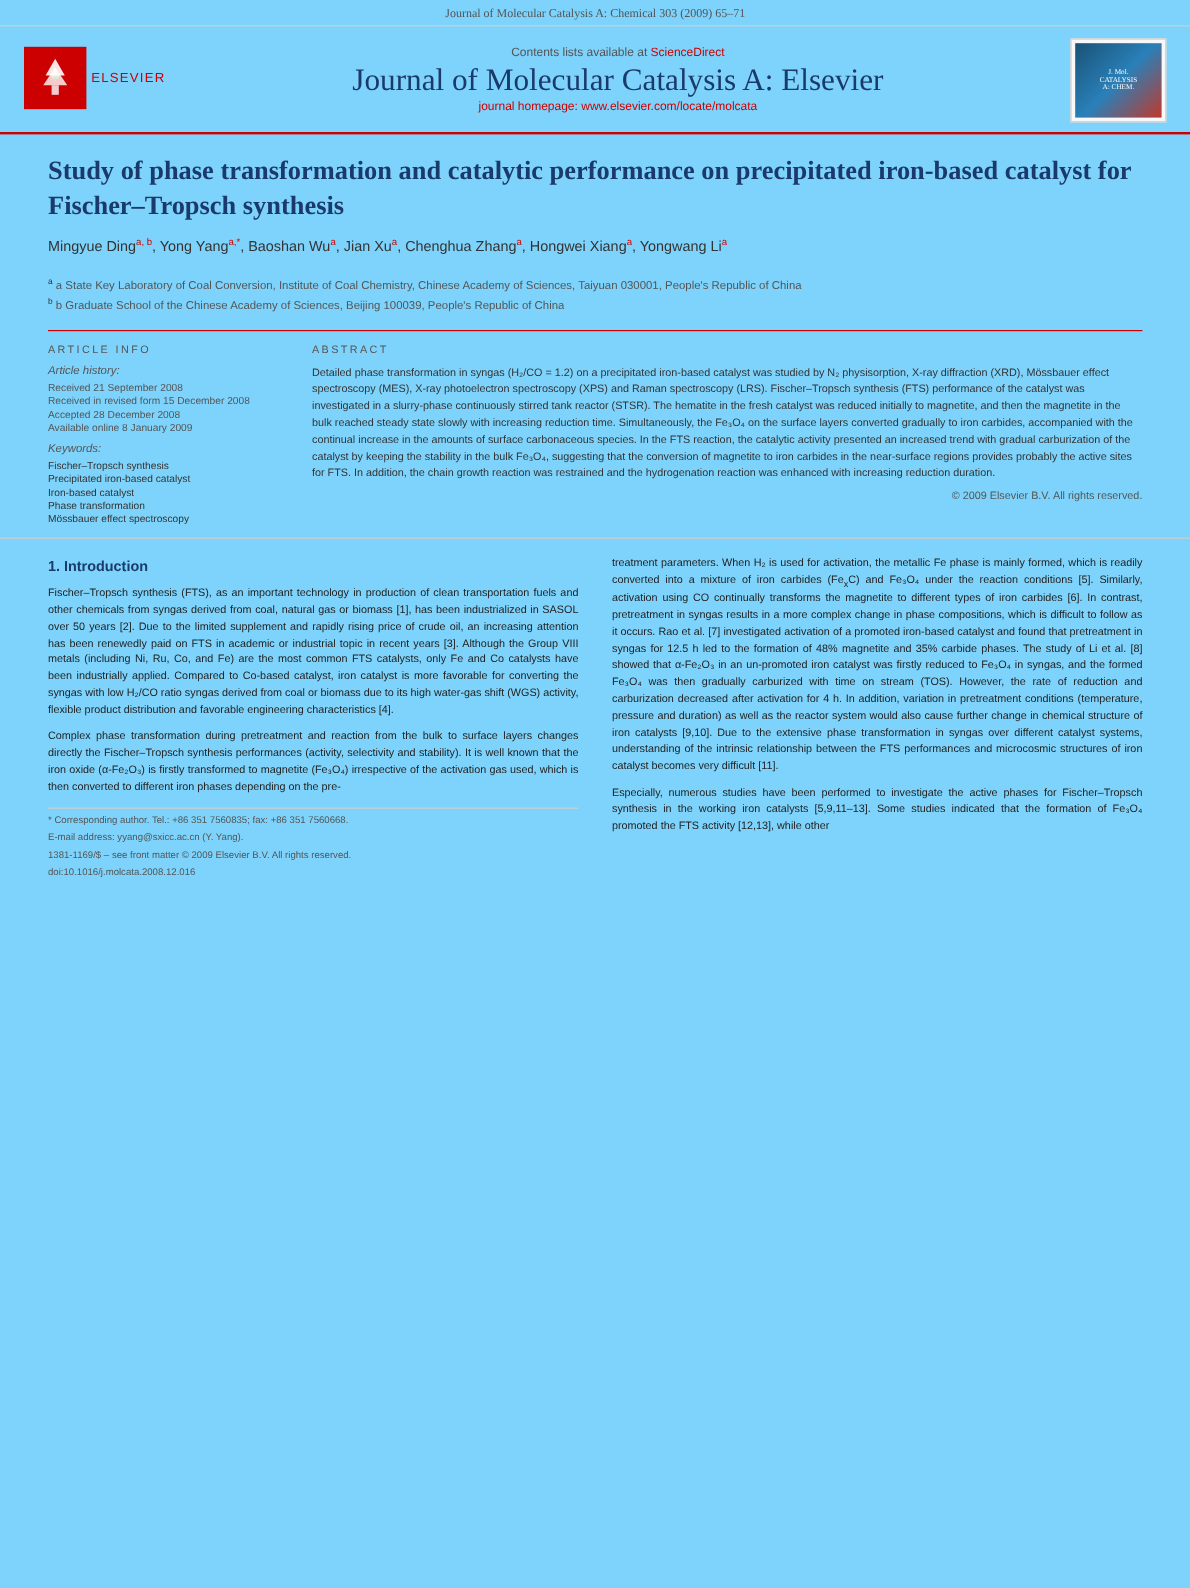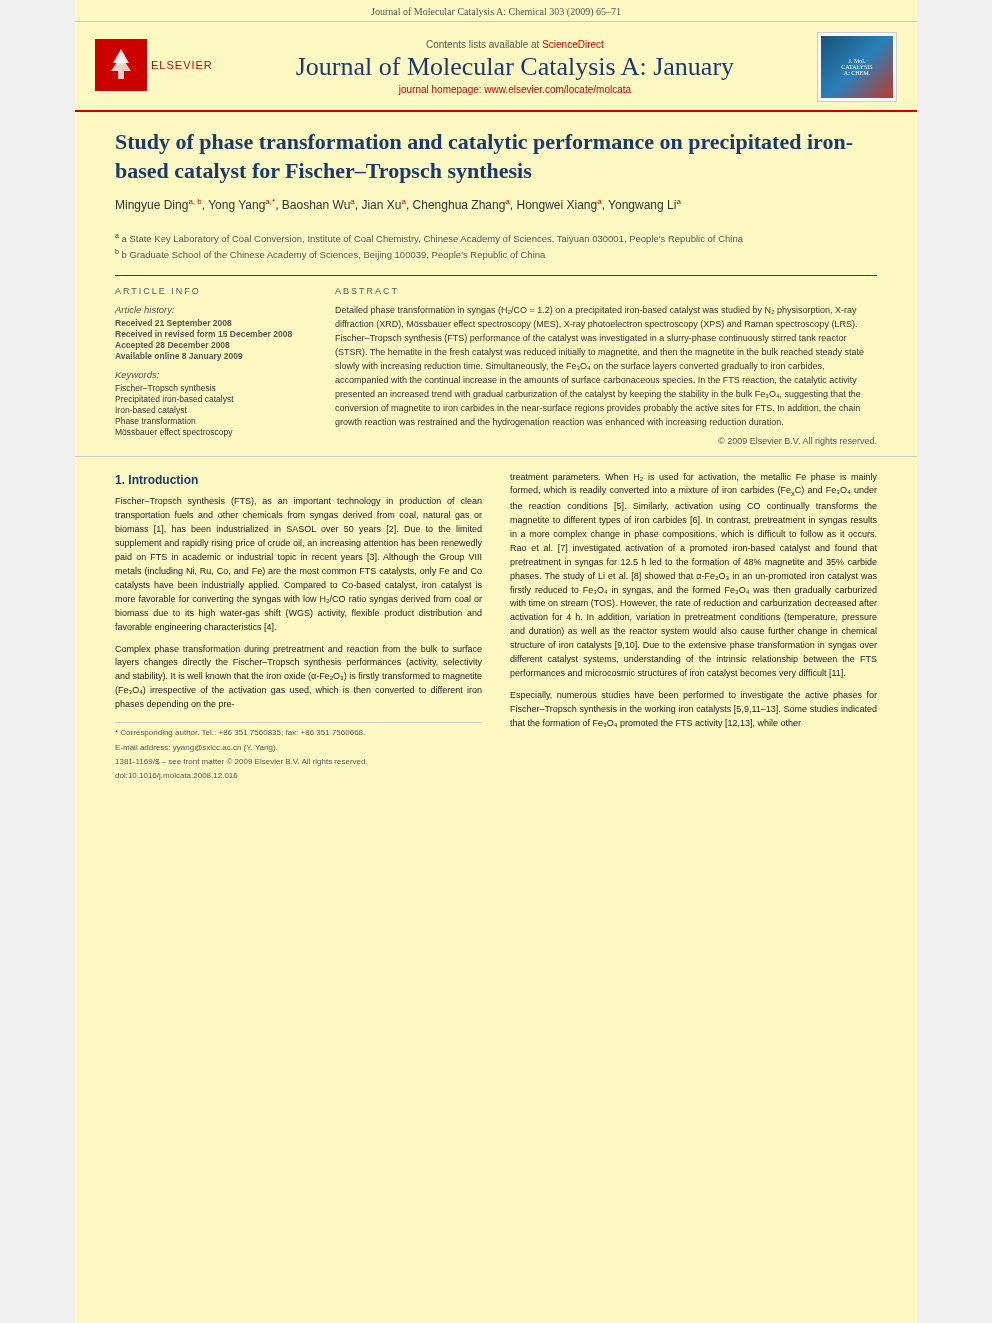--- a/index.html
+++ b/index.html
@@ -5,23 +5,23 @@
     * { margin: 0; padding: 0; box-sizing: border-box; }
     body {
       background: #f0f0f0;
       font-family: 'Times New Roman', Times, serif;
       display: flex;
       justify-content: center;
       align-items: flex-start;
       min-height: 1323px;
     }
     .page {
-      width: 842px;
+      width: 992px;
       min-height: 1323px;
-      background: #fef9c3;
+      background: #7dd3fc;
       padding: 0;
       position: relative;
     }
     .journal-header {
       border-bottom: 1px solid #ccc;
       padding: 6px 20px 4px 20px;
       text-align: center;
       font-size: 10px;
       color: #555;
     }
@@ -183,21 +183,20 @@
       font-style: italic;
       display: block;
       margin-bottom: 3px;
       font-size: 9.5px;
     }
     .hist-item {
       display: flex;
       gap: 4px;
       font-size: 8.5px;
       margin-bottom: 1px;
-      font-weight: bold;
     }
     .keywords-section {
       margin-top: 8px;
     }
     .keywords-section .kw-label {
       font-style: italic;
       font-size: 9.5px;
       color: #555;
       display: block;
       margin-bottom: 3px;
@@ -287,21 +286,21 @@
         </div>
         <span class="elsevier-label">ELSEVIER</span>
       </div>
     </div>
 
     <div class="banner-center">
       <div class="contents-line">
         <span>Contents lists available at</span>
         <span class="sciencedirect-link">ScienceDirect</span>
       </div>
-      <div class="journal-title-banner">Journal of Molecular Catalysis A: January</div>
+      <div class="journal-title-banner">Journal of Molecular Catalysis A: Elsevier</div>
       <div class="journal-homepage">
         <span>journal homepage:</span>
         <span style="color:#c00;">www.elsevier.com/locate/molcata</span>
       </div>
     </div>
 
     <div class="banner-right">
       <div class="cover-img">
         <span style="font-size:6px;color:#fff;text-align:center;padding:2px;">J. Mol.<br>CATALYSIS<br>A: CHEM.</span>
       </div>

